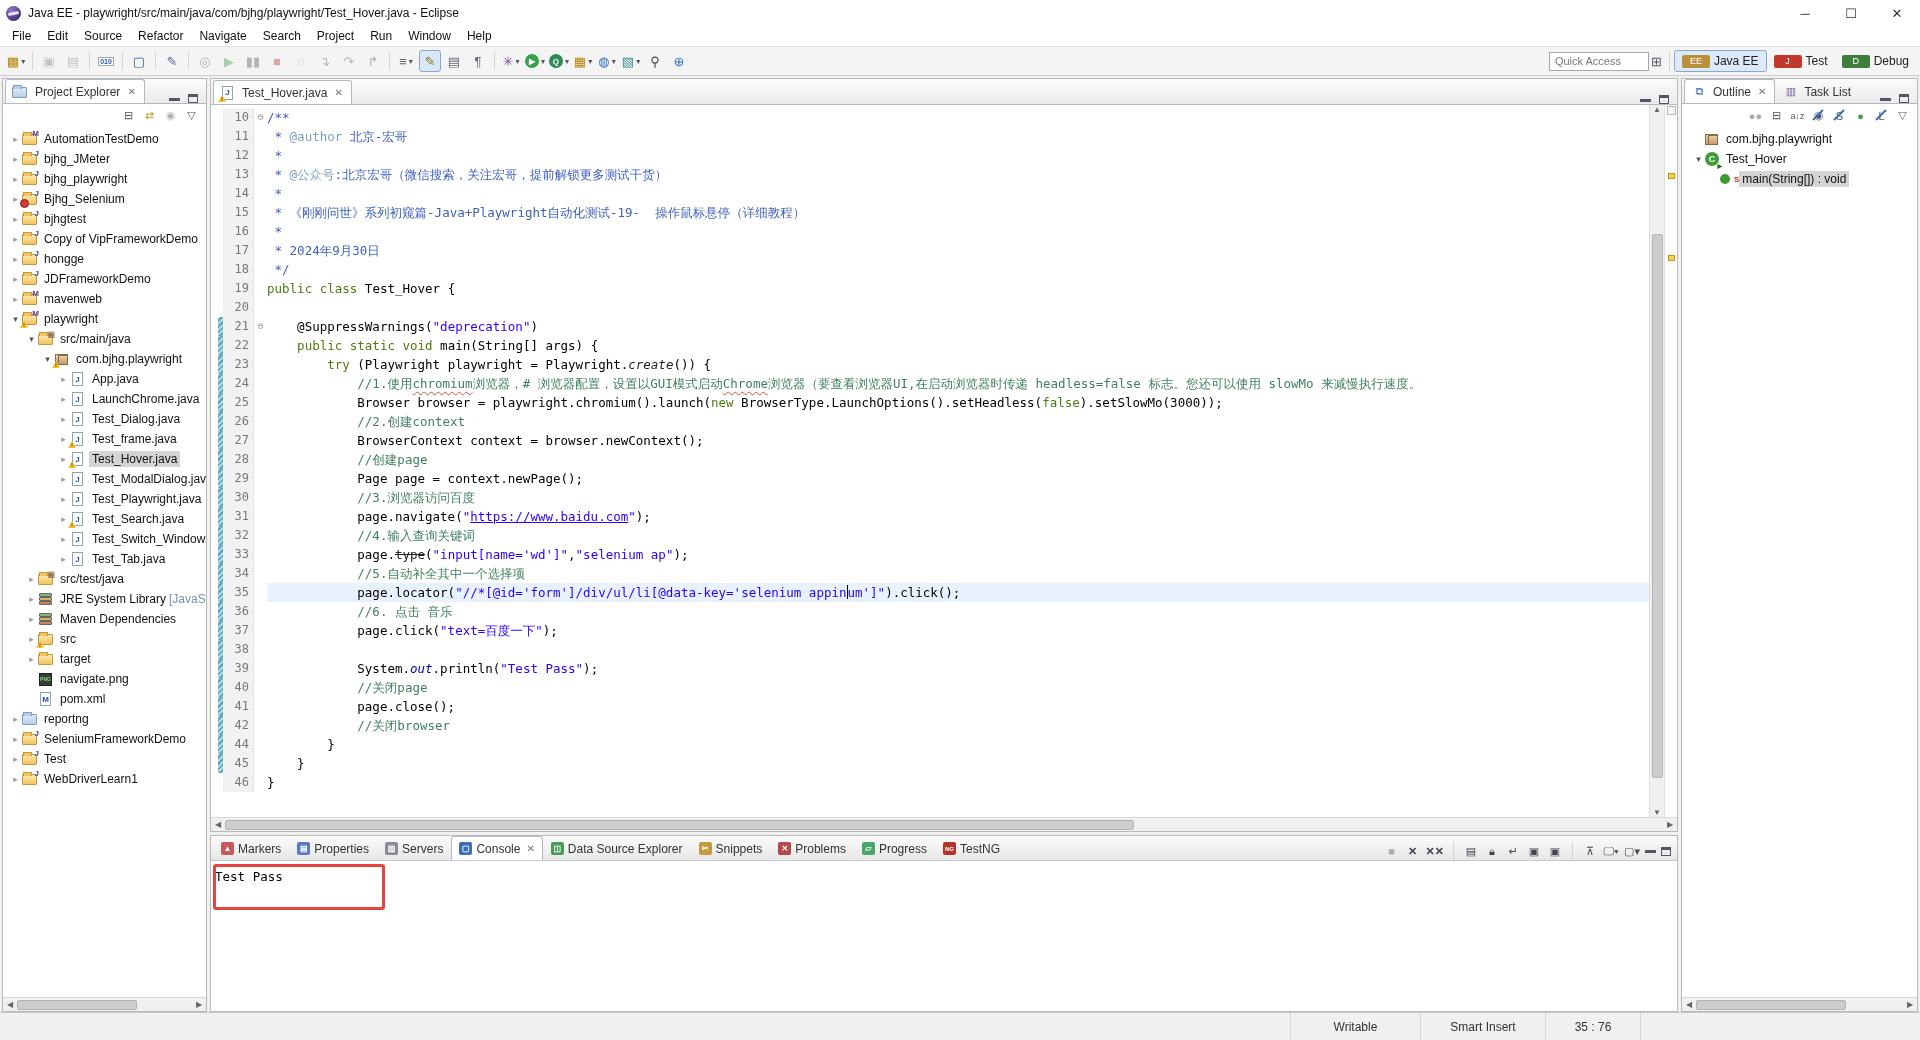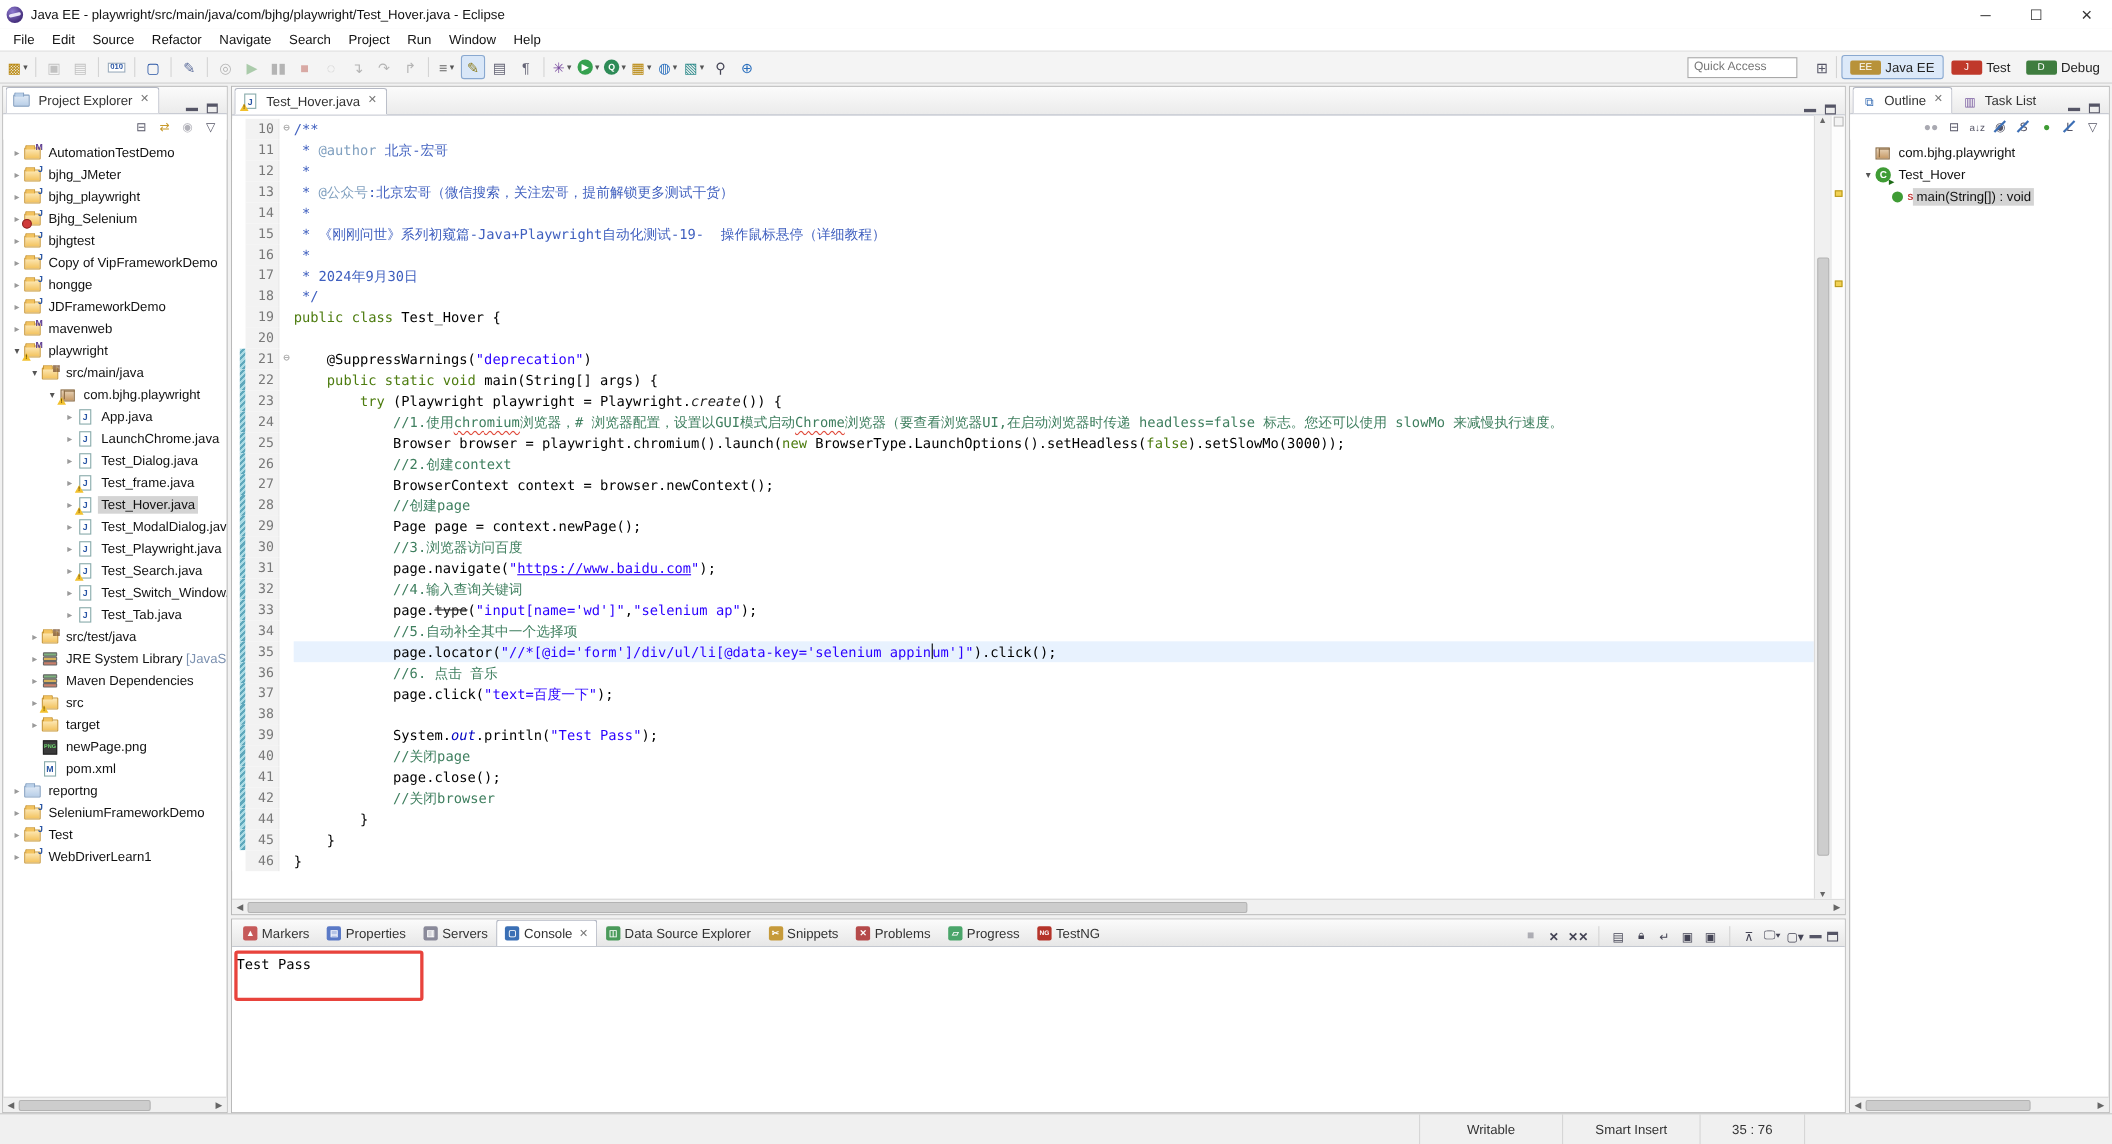--- a/index.html
+++ b/index.html
@@ -21,31 +21,31 @@
   .toolbar{height:30px;background:#f4f4f4;border-top:1px solid #e2e2e2;border-bottom:1px solid #cfcfcf;display:flex;align-items:center;padding:0 4px;flex:none}
   .tbtn{height:22px;min-width:22px;display:flex;align-items:center;justify-content:center;margin:0 1px;border-radius:3px;font-size:13px}
   .tbtn .glyph{line-height:1}
   .tbtn.dis{opacity:.4}
   .tbtn.act{background:#d9e7f8;border:1px solid #89a8d0}
   .tbtn .dd{font-size:8px;color:#555;margin-left:2px}
   .tbtn .round{width:14px;height:14px;border-radius:50%;color:#fff;font-size:8px;display:flex;align-items:center;justify-content:center;font-weight:bold}
   .tbtn .txticon{font-size:7px;font-weight:bold;border:1px solid #9ab;padding:0 1px;background:#fff}
   .tsep{width:1px;height:18px;background:#d4d4d4;margin:0 4px}
   .tspring{flex:1}
-  .quick-access{width:100px;height:19px;border:1px solid #a8a8a8;background:#fff;color:#777;font-size:11px;padding:2px 5px;margin-right:16px}
+  .quick-access{width:100px;height:19px;border:1px solid #a8a8a8;background:#fff;color:#777;font-size:11px;padding:2px 5px;margin-right:1px}
   .persp-open{width:20px;height:20px;display:flex;align-items:center;justify-content:center;color:#556;font-size:13px;border-right:1px solid #d4d4d4;margin-right:4px;padding-right:6px}
   .persp{display:flex;align-items:center;gap:4px;height:22px;padding:0 7px;border-radius:3px;font-size:12px;color:#222}
   .persp.active{background:#dce9f9;border:1px solid #89a8d0}
   .pic{width:28px;height:13px;border-radius:2px;display:flex;align-items:center;justify-content:center;color:#fff;font-size:9px;font-weight:normal}
 
   
   .main{flex:1;display:flex;gap:3px;padding:2px 2px 0 2px;min-height:0}
   .panel{background:#fff;border:1px solid #b9b9b9;display:flex;flex-direction:column;min-height:0}
   .viewtabs{height:25px;background:linear-gradient(#fbfbfb,#ebebeb);border-bottom:1px solid #b4b8c4;display:flex;align-items:flex-end;padding-left:2px;flex:none}
-  .vtab{display:flex;align-items:flex-start;gap:5px;padding:4px 8px 4px 6px;font-size:12px;color:#333;border:1px solid transparent;border-bottom:none;border-radius:3px 3px 0 0;height:24px}
+  .vtab{display:flex;align-items:center;gap:5px;padding:4px 8px 4px 6px;font-size:12px;color:#333;border:1px solid transparent;border-bottom:none;border-radius:3px 3px 0 0;height:24px}
   .vtab.active{background:#fff;border-color:#b4b8c4}
   .closex{font-size:10px;color:#777;margin-left:2px}
   .minmax{margin-left:auto;display:flex;align-items:center;gap:8px;padding:0 8px}
   .mini{width:11px;height:4px;border-bottom:3px solid #556}
   .maxi{width:10px;height:9px;border:1px solid #556;border-top:3px solid #556}
   .viewtoolbar{height:23px;display:flex;align-items:center;justify-content:flex-end;gap:4px;padding:0 6px;background:#fff;flex:none}
   .vico{min-width:17px;height:17px;display:flex;align-items:center;justify-content:center;font-size:11px;color:#556;position:relative}
   .vico.gold{color:#c89a2a}
   .vico .cross{position:absolute;left:1px;top:7px;width:14px;height:2px;background:#3b6eb5;transform:rotate(-45deg)}
 
@@ -522,21 +522,21 @@
               <span class="fshape"></span>
             </span>
             <span class="tlabel">target</span>
           </div>
           <div class="trow">
             <span style="width: 22px; flex: 0 0 auto;"></span>
             <span class="arrow"></span>
             <span class="ic ic-png">
               <span class="pngshape">PNG</span>
             </span>
-            <span class="tlabel">newPage.png</span>
+            <span class="tlabel">navigate.png</span>
           </div>
           <div class="trow">
             <span style="width: 22px; flex: 0 0 auto;"></span>
             <span class="arrow"></span>
             <span class="ic ic-xml">
               <span class="docshape">M</span>
             </span>
             <span class="tlabel">pom.xml</span>
           </div>
           <div class="trow">

